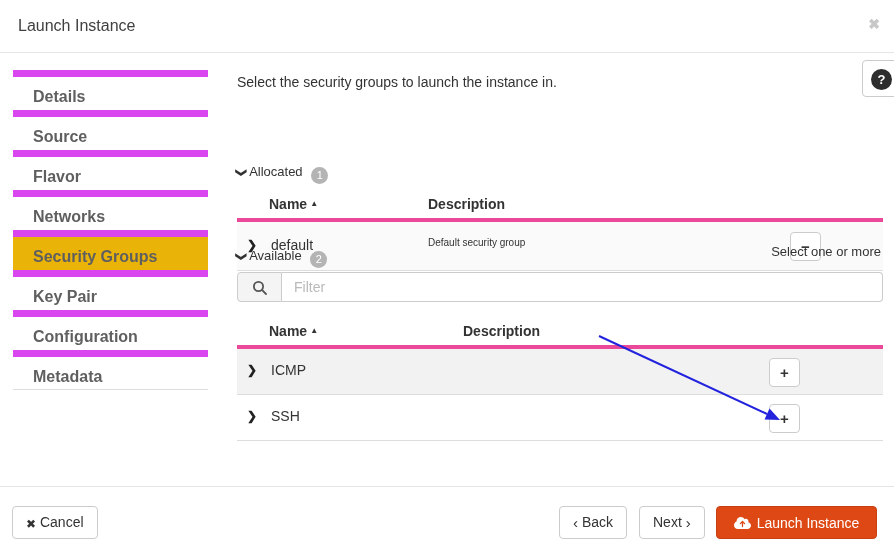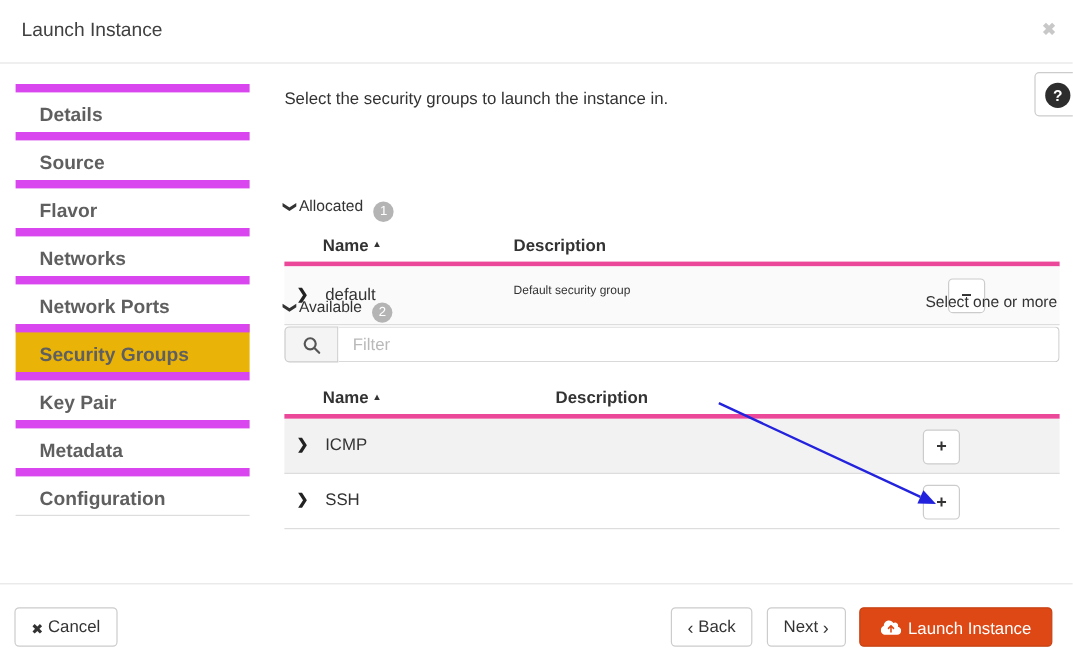--- a/index.html
+++ b/index.html
@@ -86,25 +86,24 @@
 <div class="modal-header">
   <div class="modal-title">Launch Instance</div>
   <button class="close-btn">✖</button>
 </div>
 
 <div class="wizard-nav">
   <div class="nav-item">Details</div>
   <div class="nav-item">Source</div>
   <div class="nav-item">Flavor</div>
   <div class="nav-item">Networks</div>
-  <div class="nav-item">Network Ports</div>
   <div class="nav-item active">Security Groups</div>
   <div class="nav-item">Key Pair</div>
+  <div class="nav-item">Configuration</div>
   <div class="nav-item">Metadata</div>
-  <div class="nav-item">Configuration</div>
 </div>
 
 <button class="help-btn">
   <span class="help-circle">?</span>
 </button>
 
 <div class="content">
 
   <div class="step-description">Select the security groups to launch the instance in.</div>
 

